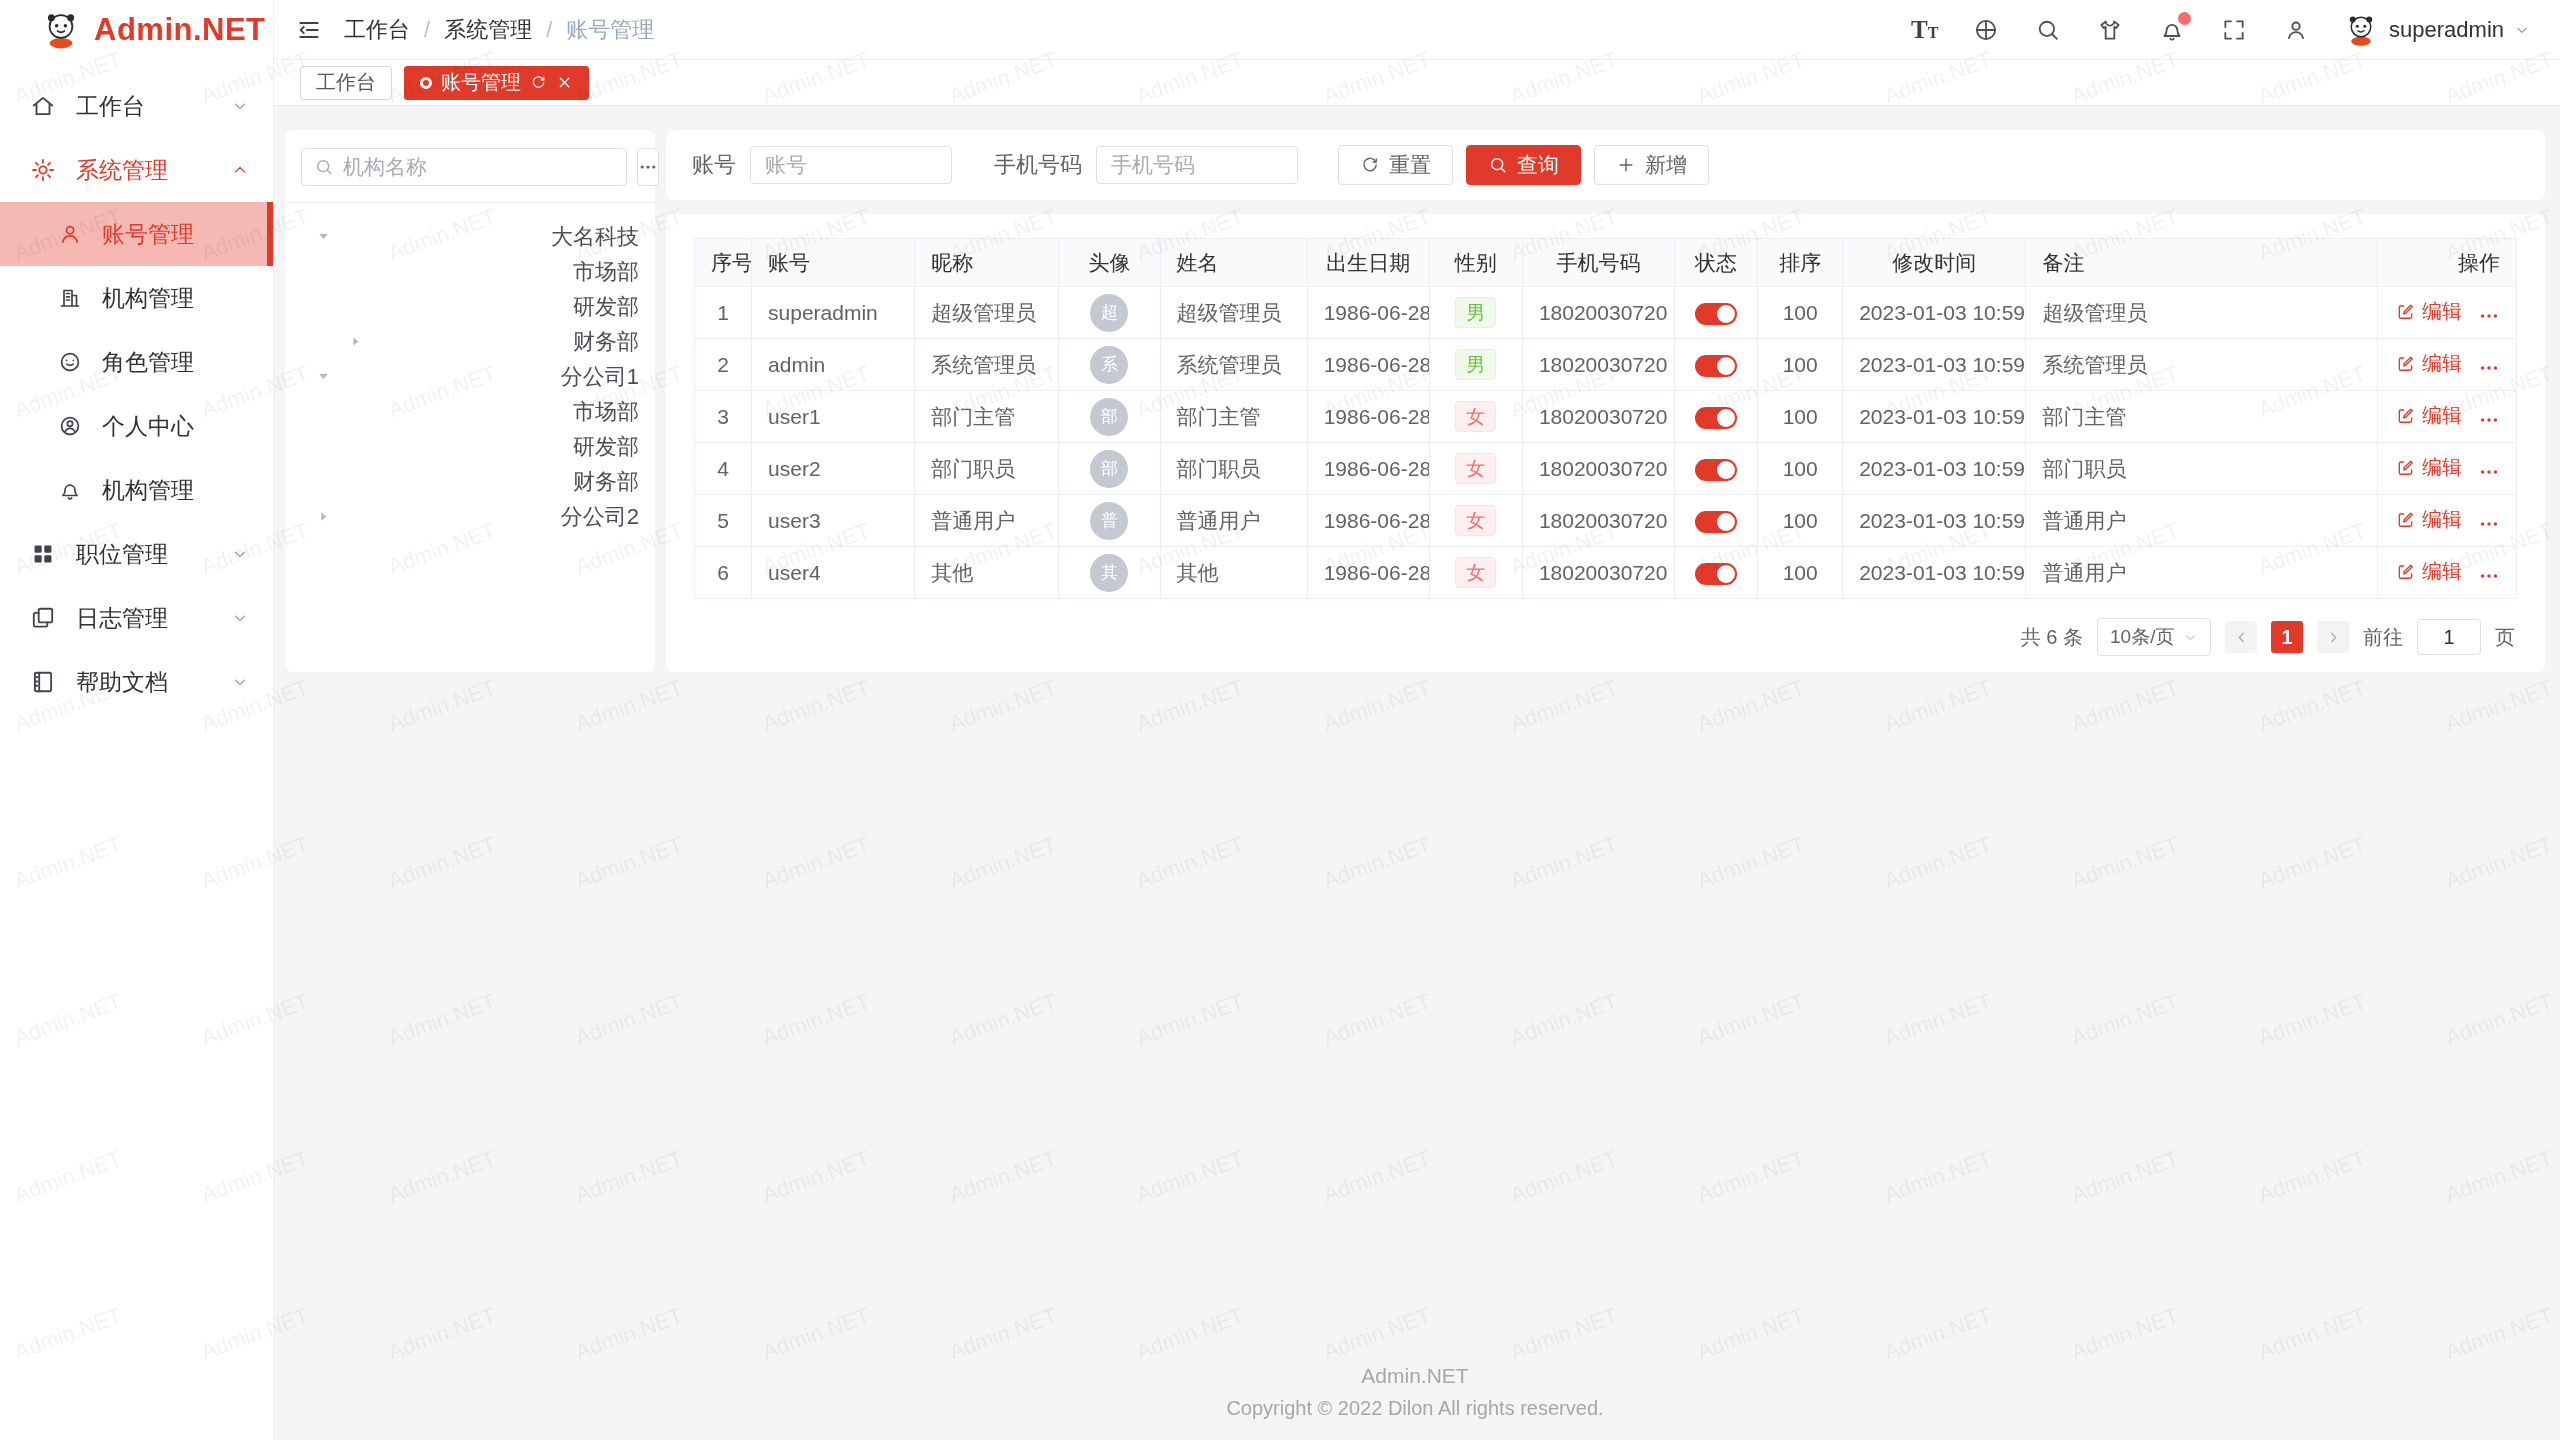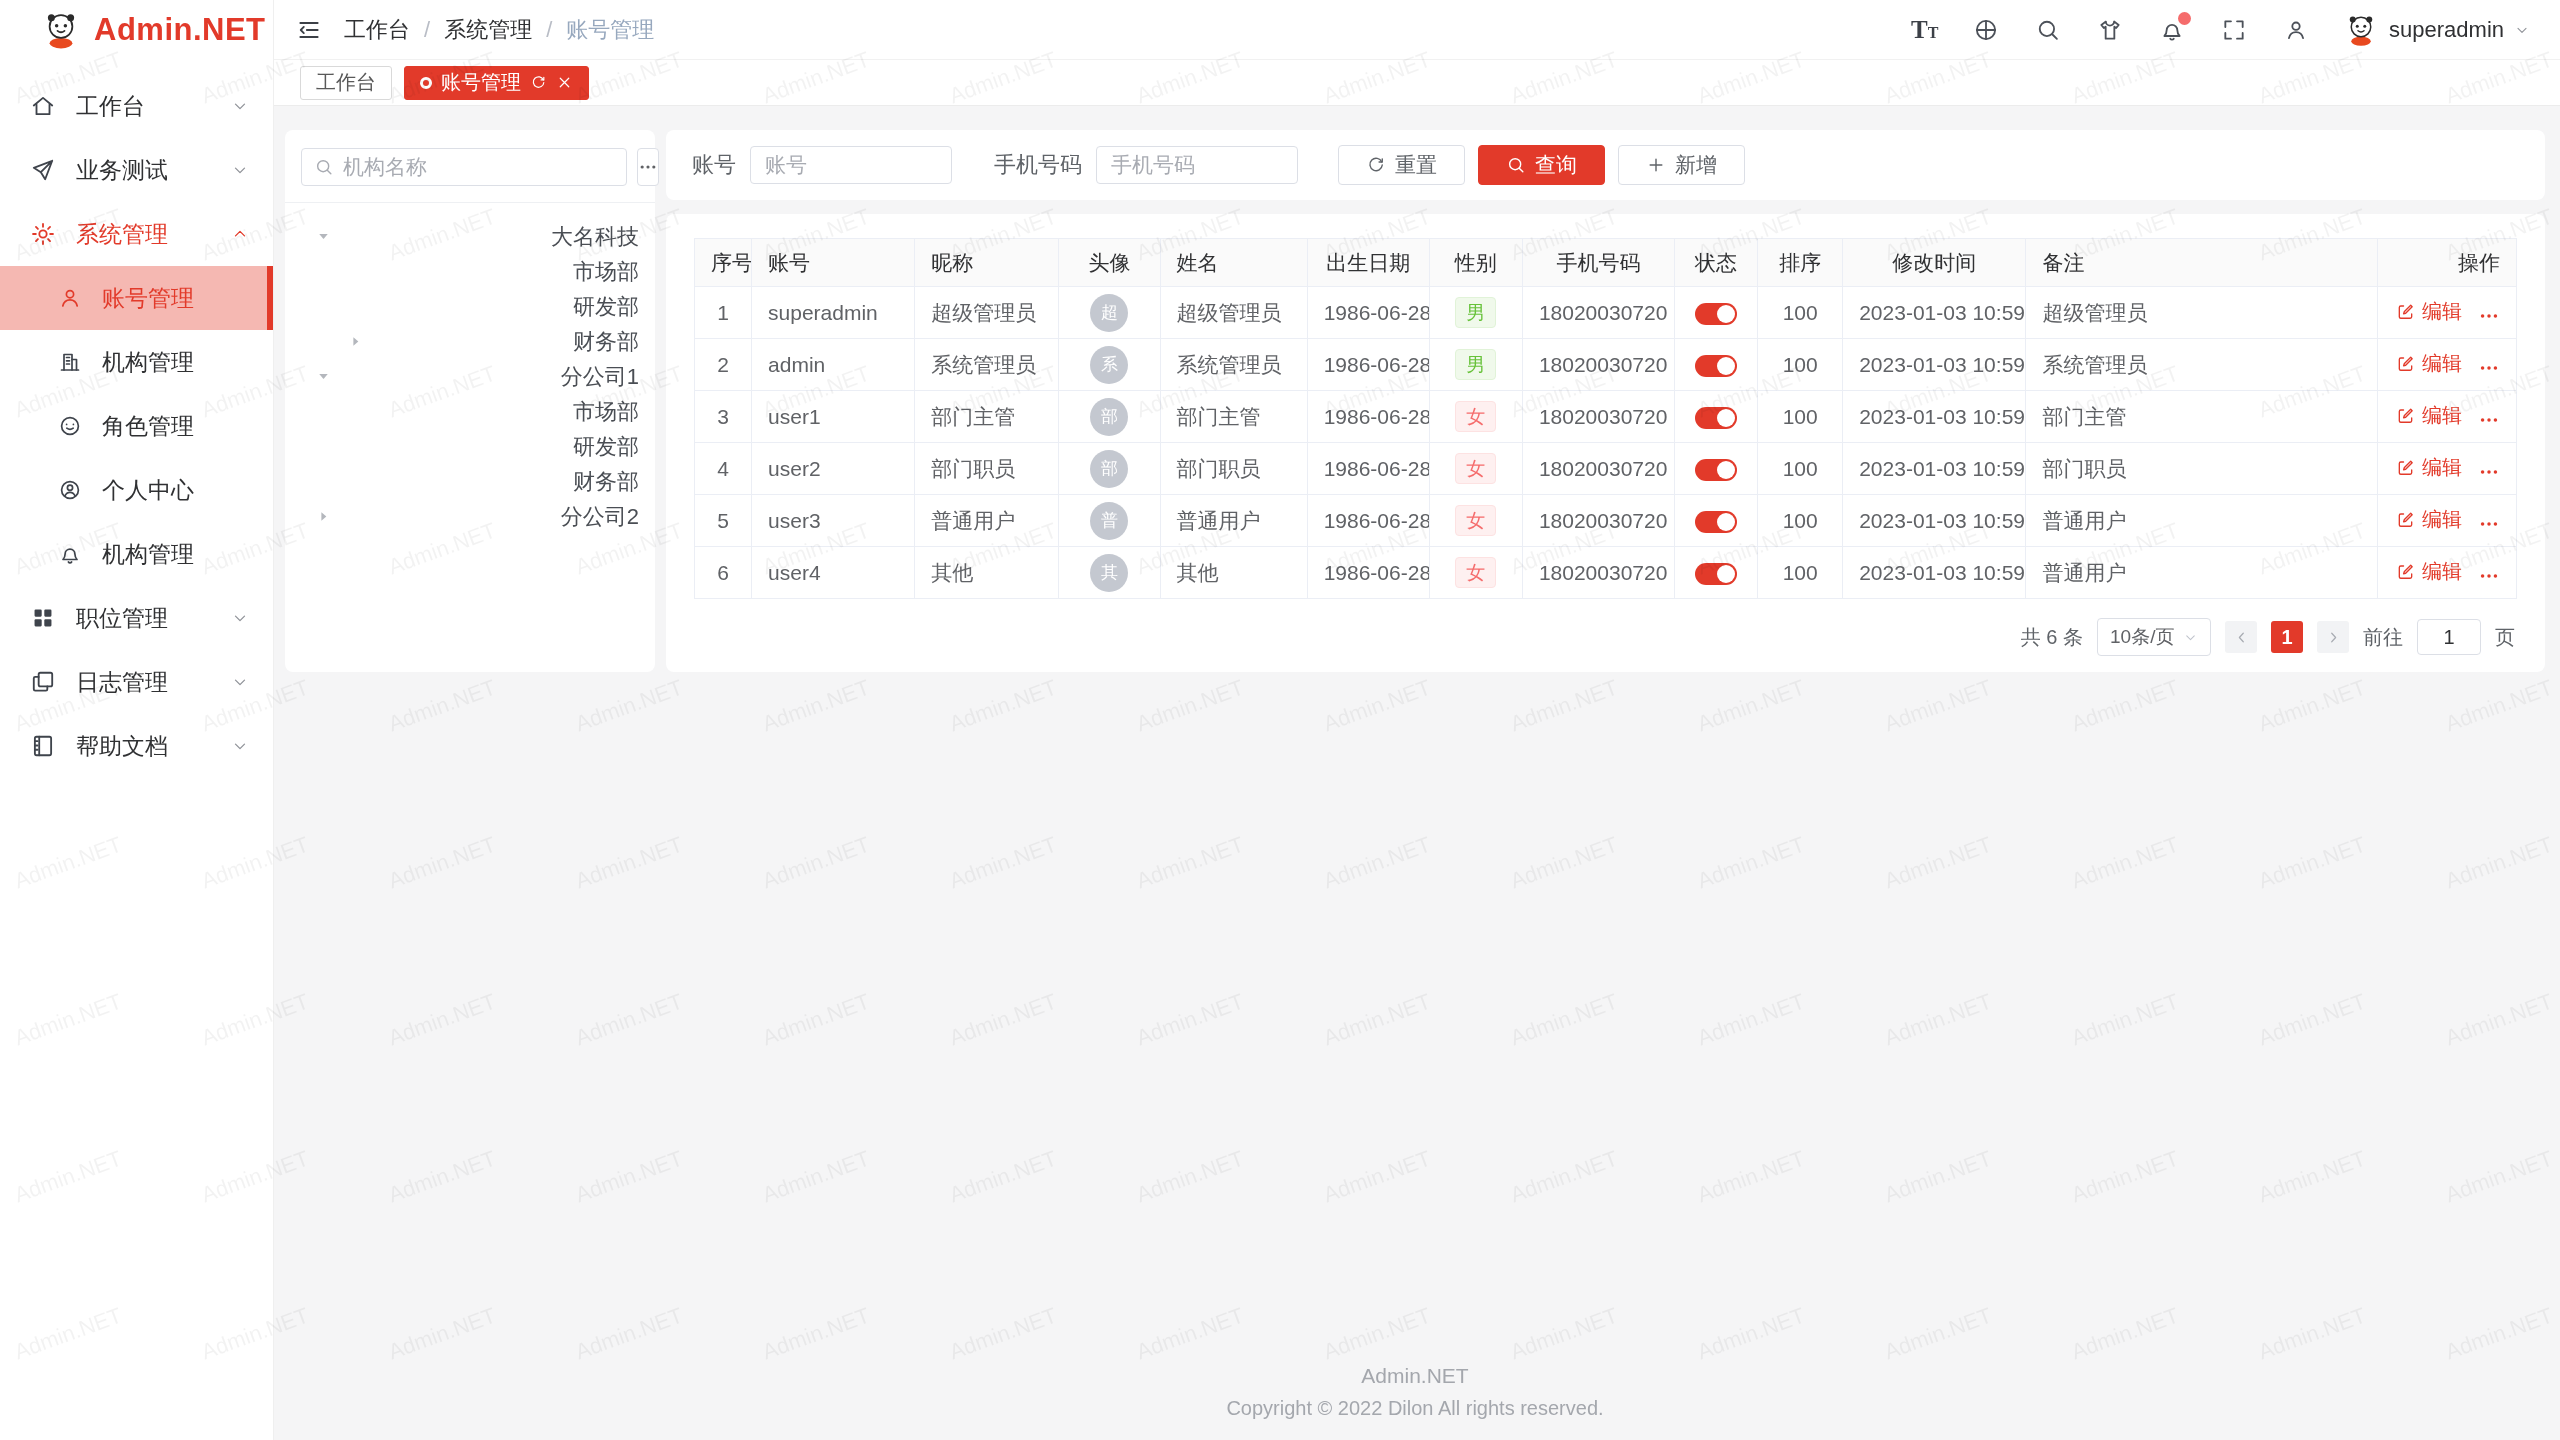--- a/index.html
+++ b/index.html
@@ -86,21 +86,21 @@
   .tree-node.lvl1{padding-left:14px;}
   .tree-node.lvl2{padding-left:46px;}
 
   .main-col{flex:1;display:flex;flex-direction:column;gap:14px;min-width:0;}
   .filter-card{height:70px;background:#fff;border-radius:8px;display:flex;align-items:center;padding:0 26px;flex-shrink:0;}
   .f-label{font-size:22px;color:#5f6368;margin-right:14px;white-space:nowrap;}
   .f-input{width:202px;height:38px;border:1px solid var(--border);border-radius:4px;padding:0 14px;font-size:21px;color:var(--text-main);outline:none;font-family:inherit;}
   .f-input::placeholder{color:var(--placeholder);}
   .gap-lg{margin-right:42px;}
   .gap-xl{margin-right:40px;}
-  .btn{height:40px;display:inline-flex;align-items:center;gap:9px;padding:0 27px;border:1px solid var(--border);border-radius:4px;background:#fff;color:#5f6368;font-size:21px;font-family:inherit;cursor:pointer;white-space:nowrap;}
+  .btn{height:40px;display:inline-flex;align-items:center;gap:9px;padding:0 21px;border:1px solid var(--border);border-radius:4px;background:#fff;color:#5f6368;font-size:21px;font-family:inherit;cursor:pointer;white-space:nowrap;}
   .btn + .btn{margin-left:13px;}
   .btn .b-ic{width:20px;height:20px;display:inline-flex;}
   .btn .b-ic svg{width:100%;height:100%;}
   .btn.primary{background:var(--primary);border-color:var(--primary);color:#fff;}
 
   .table-card{flex:1;background:#fff;border-radius:8px;padding:24px 28px 0;display:flex;flex-direction:column;min-height:0;}
   table{width:100%;border-collapse:collapse;table-layout:fixed;font-size:21px;color:var(--text-sub);}
   th,td{border:1px solid var(--table-border);padding:0 16px;white-space:nowrap;overflow:hidden;}
   th{height:48px;background:#fafafa;color:var(--text-main);font-weight:normal;text-align:left;}
   td{height:52px;}
@@ -157,33 +157,20 @@
     </div>
     <nav class="menu" id="menu">
         <div class="menu-item">
           <span class="mi-icon">
             <svg viewBox="0 0 24 24" fill="none" stroke="currentColor" stroke-width="1.7" stroke-linecap="round" stroke-linejoin="round" style="width:100%;height:100%;display:block">
               <path d="M3.5 11.5L12 4.5l8.5 7"></path>
               <path d="M6 10.5V19.5h12v-9"></path>
             </svg>
           </span>
           <span class="mi-label">工作台</span>
-          <span class="chev">
-            <svg viewBox="0 0 24 24" fill="none" stroke="currentColor" stroke-width="1.7" stroke-linecap="round" stroke-linejoin="round" style="width:100%;height:100%;display:block">
-              <path d="M6 9.5l6 6 6-6"></path>
-            </svg>
-          </span>
-        </div>
-        <div class="menu-item">
-          <span class="mi-icon">
-            <svg viewBox="0 0 24 24" fill="none" stroke="currentColor" stroke-width="1.7" stroke-linecap="round" stroke-linejoin="round" style="width:100%;height:100%;display:block">
-              <path d="M20.5 3.5L10 14M20.5 3.5L14 20.5l-4-6.5-6.5-4z"></path>
-            </svg>
-          </span>
-          <span class="mi-label">业务测试</span>
           <span class="chev">
             <svg viewBox="0 0 24 24" fill="none" stroke="currentColor" stroke-width="1.7" stroke-linecap="round" stroke-linejoin="round" style="width:100%;height:100%;display:block">
               <path d="M6 9.5l6 6 6-6"></path>
             </svg>
           </span>
         </div>
         <div class="menu-item group-active">
           <span class="mi-icon">
             <svg viewBox="0 0 24 24" fill="none" stroke="currentColor" stroke-width="1.7" stroke-linecap="round" stroke-linejoin="round" style="width:100%;height:100%;display:block">
               <circle cx="12" cy="12" r="3.4"></circle>

